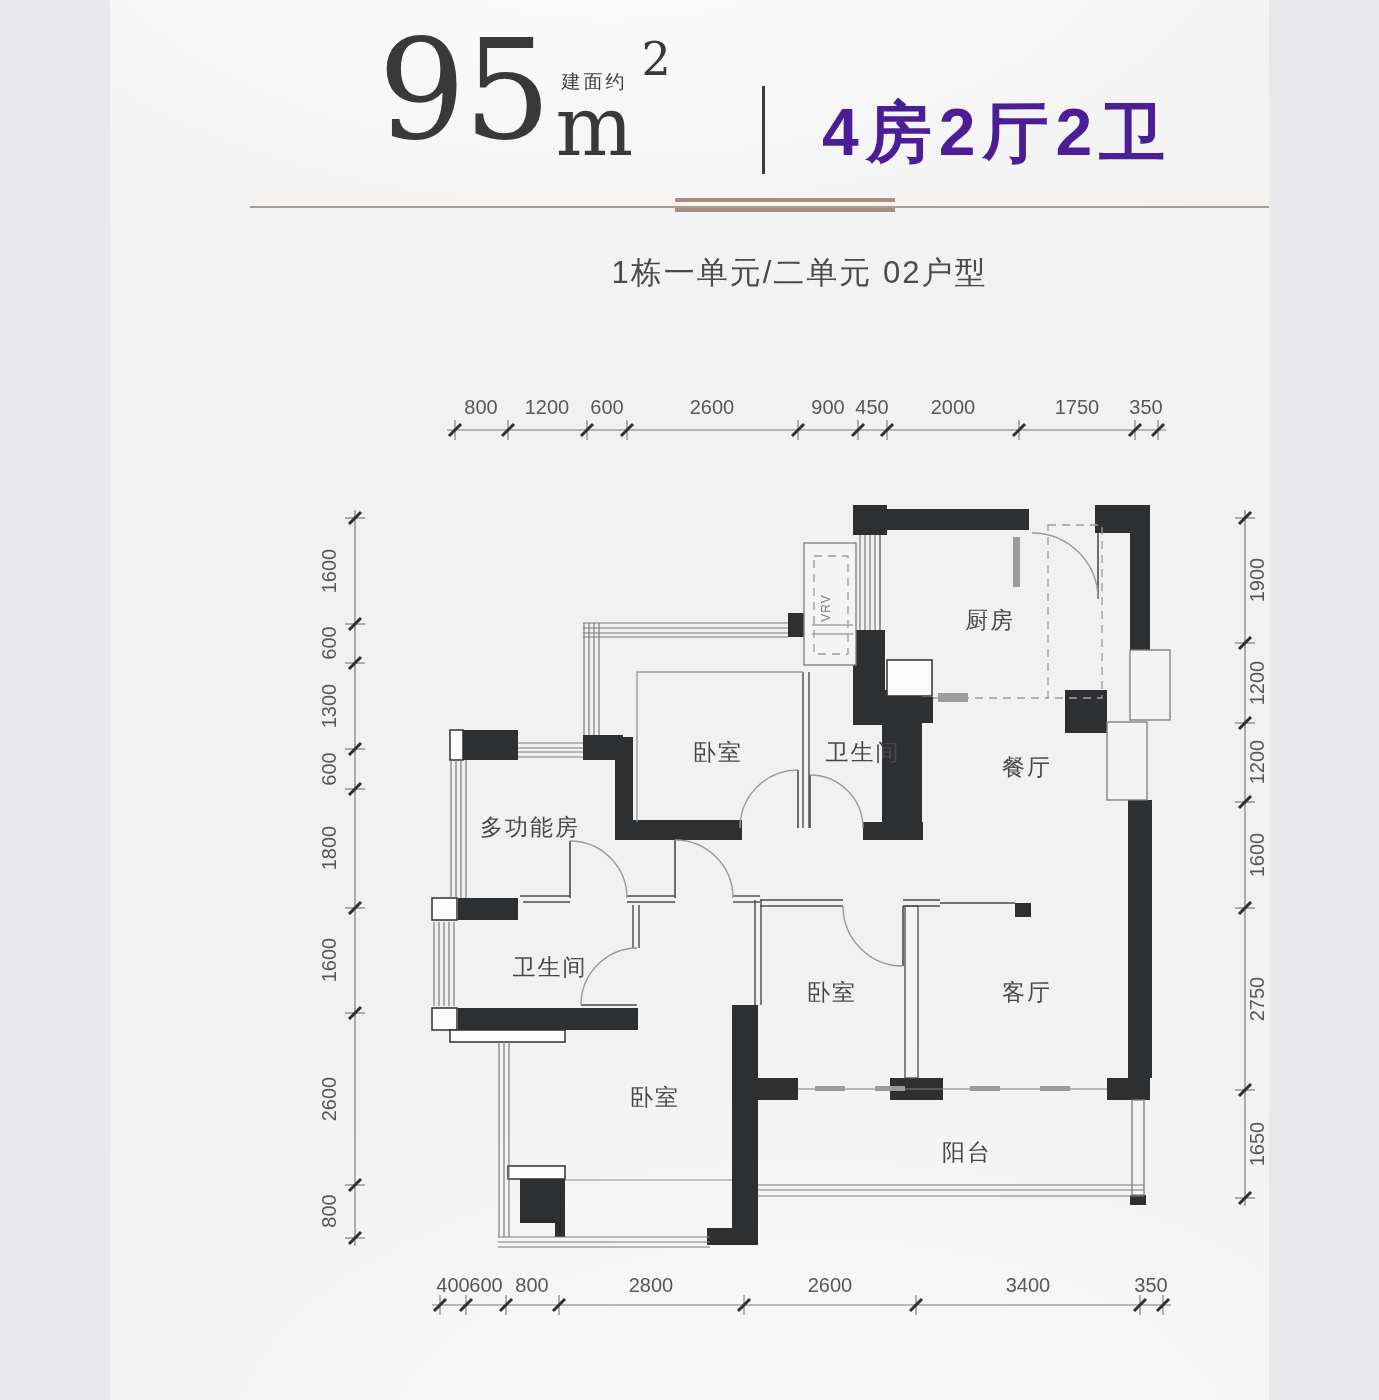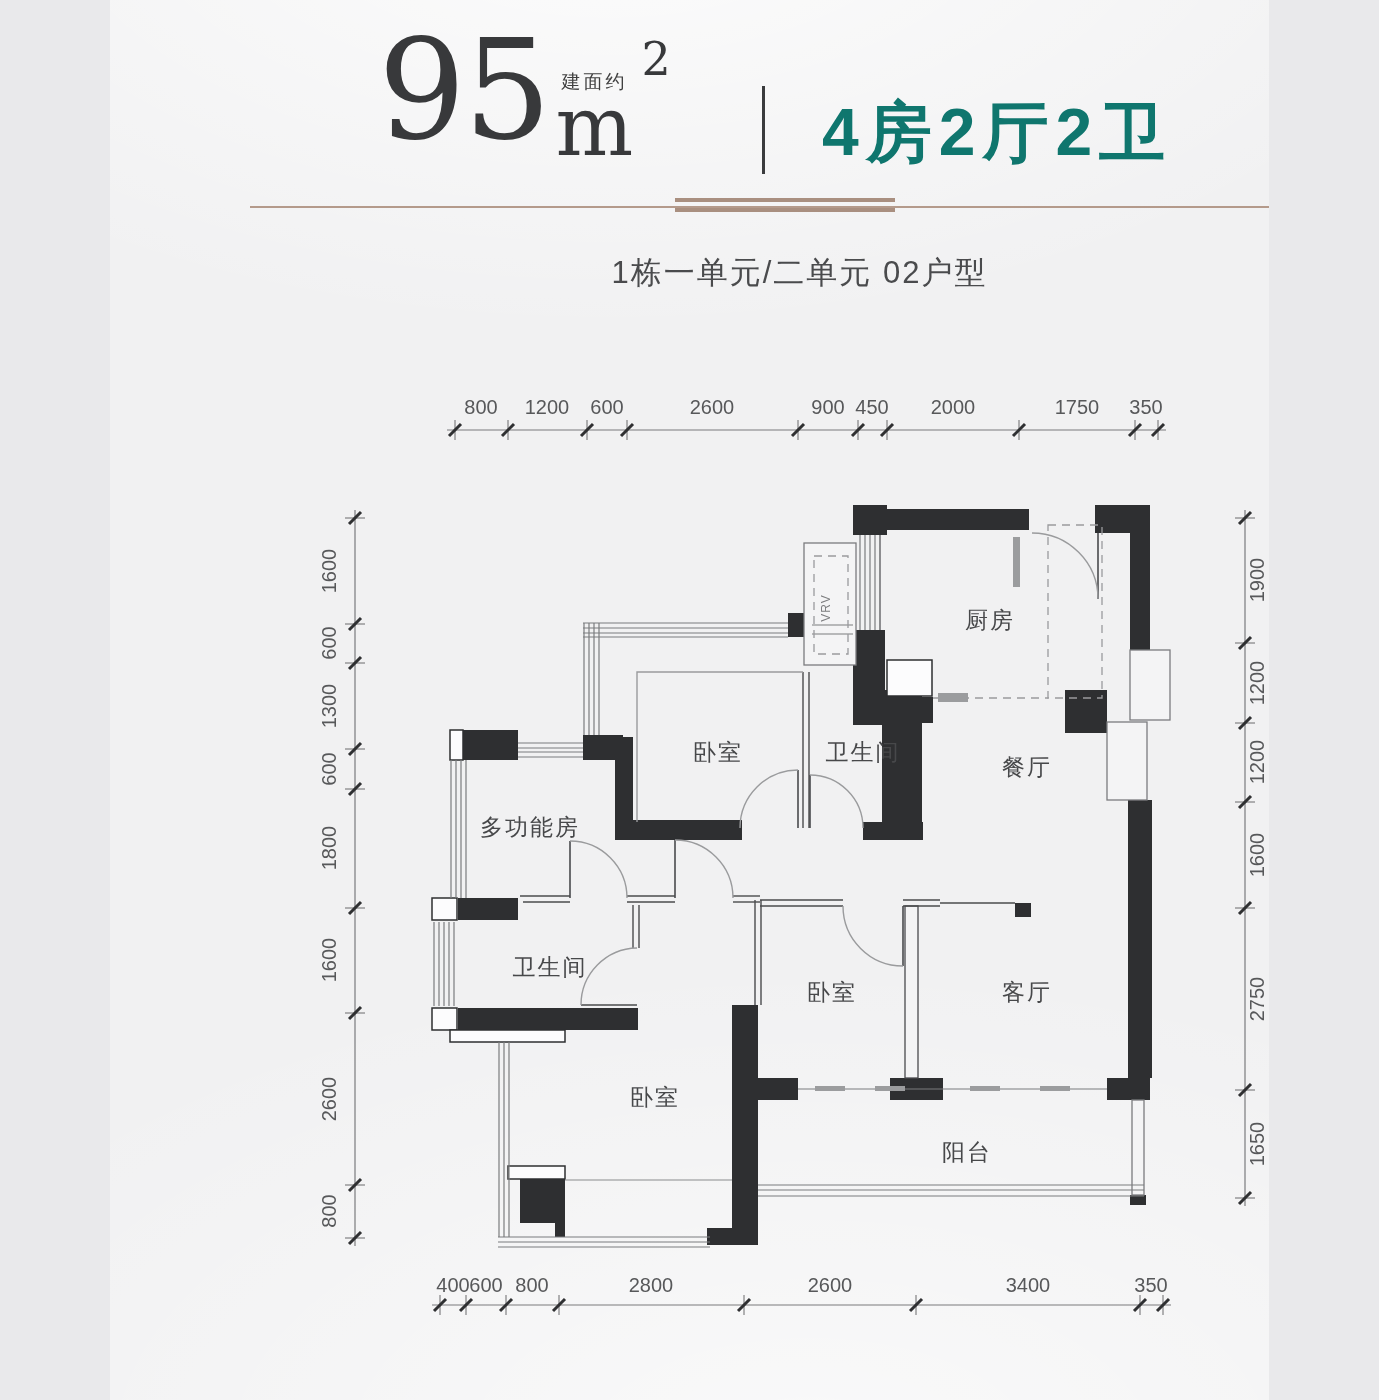--- a/index.html
+++ b/index.html
@@ -14,21 +14,21 @@
 
   
   .area{position:absolute;left:268px;top:22px;display:flex;align-items:flex-end;color:#38393b;}
   .area .num{font-family:"DejaVu Serif",serif;font-size:138px;line-height:1;letter-spacing:-2px;}
   .area .mcol{display:inline-flex;flex-direction:column;align-items:center;margin-left:6px;}
   .area .approx{font-size:19px;letter-spacing:3px;color:#404040;margin-bottom:-2px;}
   .area .munit{font-family:"DejaVu Serif",serif;font-size:82px;line-height:.82;}
   .area .sup{font-family:"DejaVu Serif",serif;font-size:46px;line-height:1;margin:0 0 78px 8px;}
   .vdivider{position:absolute;left:652px;top:86px;width:3px;height:88px;background:#3a3b3d;}
   .summary{position:absolute;left:712px;top:88px;font-size:66px;font-weight:bold;
-           letter-spacing:7px;color:#0f766e;}
+           letter-spacing:7px;color:#4c1d95;}
   .rule{position:absolute;left:140px;top:206px;width:1100px;height:2px;background:#b49a8b;}
   .rule-em{position:absolute;left:565px;top:198px;width:220px;height:14px;
            border-top:4px solid #a98f80;border-bottom:4px solid #a98f80;box-sizing:border-box;}
   .subtitle{position:absolute;left:0;top:252px;width:1379px;text-align:center;
             font-size:31px;letter-spacing:2px;color:#4a4b4d;}
   svg text{font-family:"Liberation Sans",sans-serif;}
   .dimtxt{font-size:20px;fill:#57585a;}
   .roomtxt{font-size:23px;fill:#47484a;letter-spacing:2px;}
   .vrvtxt{font-size:12px;fill:#7b7c7e;letter-spacing:1px;}
 </style>

